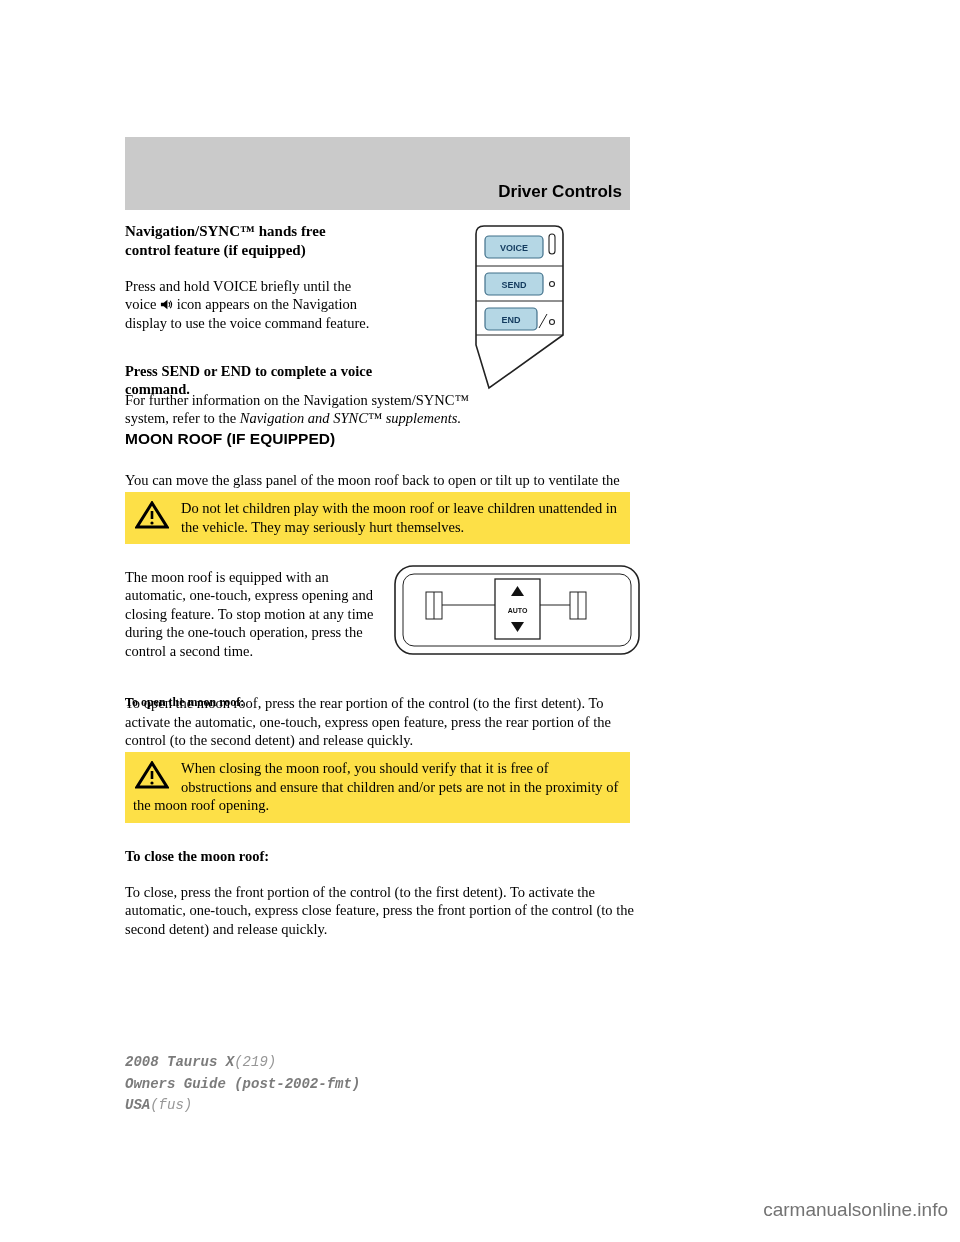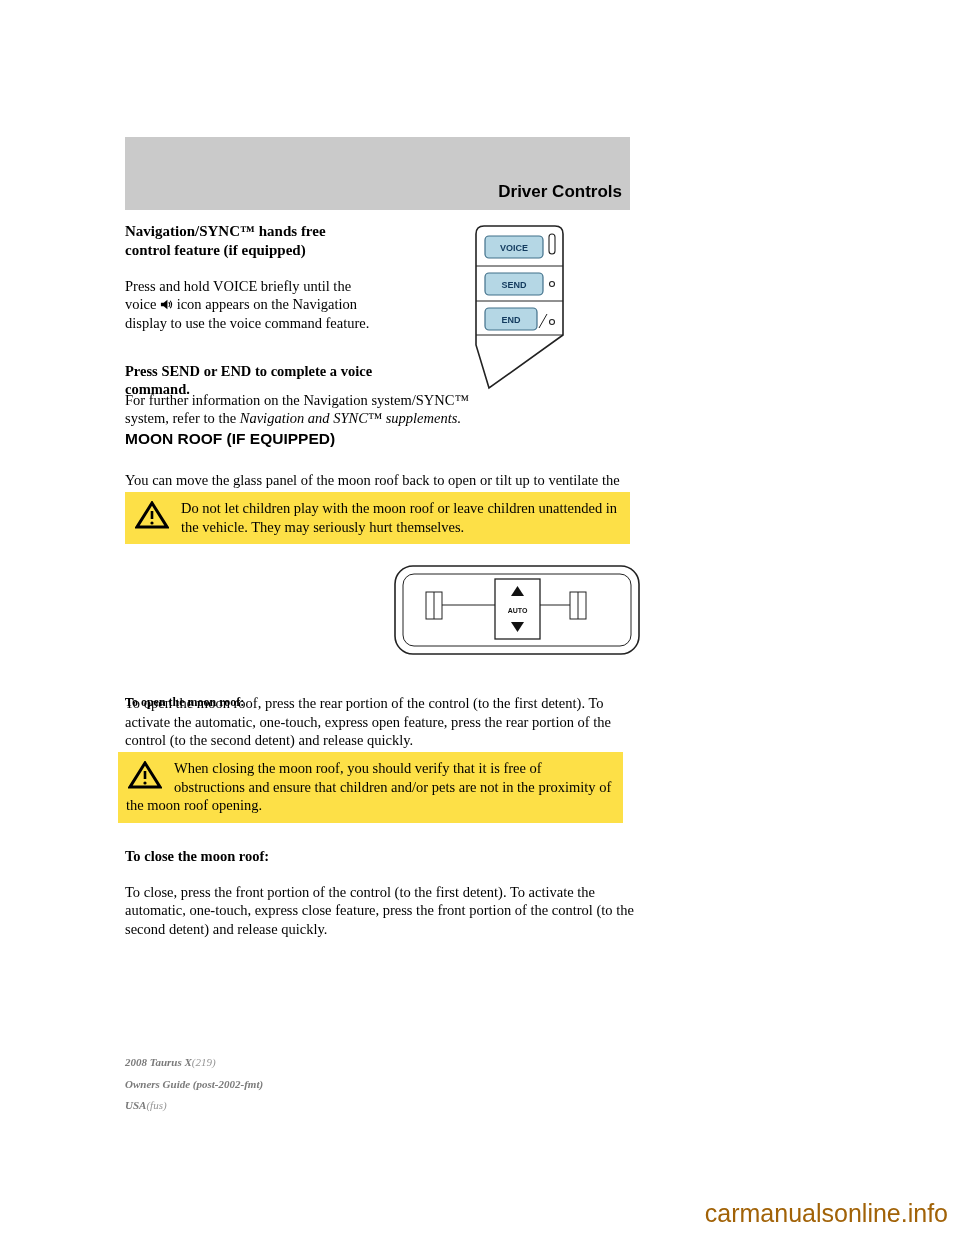--- a/index.html
+++ b/index.html
@@ -43,49 +43,49 @@
 
   .moon-heading { left: 125px; top: 430px; font-family: "Liberation Sans", sans-serif; font-weight: bold; font-size: 15.5px; }
   .moon-intro { left: 125px; top: 456px; width: 510px; }
 
   .warning-box {
     width: 505px; background: #fde047;
     padding: 7px 10px 8px 8px; box-sizing: border-box;
     font-size: 14.5px; line-height: 18.6px;
   }
   .warning-box-1 { left: 125px; top: 492px; }
-  .warning-box-2 { left: 118px; top: 752px; }
+  .warning-box-2 { left: 125px; top: 752px; }
   .warn-icon { float: left; margin: 2px 12px 2px 2px; width: 34px; height: 29px; }
   .warn-svg { width: 34px; height: 29px; display: block; }
 
   .equip-para { left: 125px; top: 553px; width: 258px; }
 
   .console-svg { left: 392px; top: 560px; width: 250px; height: 100px; }
   .console-svg line { stroke: #222; stroke-width: 1; }
   .auto-label { font-family: "Liberation Sans", sans-serif; font-weight: bold; font-size: 7px; fill: #111; }
 
   .open-heading { left: 125px; top: 657px; font-weight: bold; font-size: 12px; margin-top: 36px; }
   .open-para { left: 125px; top: 679px; width: 510px; margin-top: 15px; }
   .close-heading { left: 125px; top: 847px; font-weight: bold; font-size: 14.5px; }
   .close-para { left: 125px; top: 868px; width: 510px; }
 
   .page-number { left: 125px; top: 931px; width: 505px; text-align: right; font-size: 14.5px; }
 
   .footer {
     left: 125px; top: 1052px;
-    font-family: Liberation Serif, serif;
-    font-style: italic; font-size: 11px; line-height: 21.5px;
+    font-family: Liberation Mono, monospace;
+    font-style: italic; font-size: 14px; line-height: 21.5px;
   }
   .f-bold { font-weight: bold; color: #7b7b7b; }
   .f-norm { font-weight: normal; color: #969696; }
 
   .watermark {
     right: 12px; top: 1199px;
     font-family: "Liberation Sans", sans-serif;
-    font-size: 25px; color: #a16207;
+    font-size: 19px; color: #737373;
   }
 </style>
 </head>
 <body>
 
 <div class="page">
 
   <div class="abs band">
     <span class="band-title">Driver Controls</span>
   </div>
@@ -129,20 +129,21 @@
     <span class="warn-icon">
       <svg class="warn-svg" viewBox="0 0 34 29">
         <polygon points="17,2 32,26 2,26" fill="none" stroke="#000" stroke-width="3"></polygon>
         <rect x="15.7" y="10" width="2.6" height="8" fill="#000"></rect>
         <circle cx="17" cy="22" r="1.6" fill="#000"></circle>
       </svg>
     </span>
     <span>Do not let children play with the moon roof or leave children unattended in the vehicle. They may seriously hurt themselves.</span>
   </div>
 
+  <p class="abs equip-para body-text">The moon roof is equipped with an automatic, one-touch, express opening and closing feature. To stop motion at any time during the one-touch operation, press the control a second time.</p>
 
   <svg class="abs console-svg" viewBox="0 0 250 100">
     <rect x="3" y="6" width="244" height="88" rx="18" fill="#fff" stroke="#222" stroke-width="1.6"></rect>
     <rect x="11" y="14" width="228" height="72" rx="11" fill="none" stroke="#222" stroke-width="1"></rect>
     <rect x="34" y="32" width="16" height="27" fill="none" stroke="#222"></rect>
     <line x1="42" y1="32" x2="42" y2="59"></line>
     <rect x="178" y="32" width="16" height="27" fill="none" stroke="#222"></rect>
     <line x1="186" y1="32" x2="186" y2="59"></line>
     <line x1="50" y1="45" x2="103" y2="45"></line>
     <line x1="148" y1="45" x2="178" y2="45"></line>

